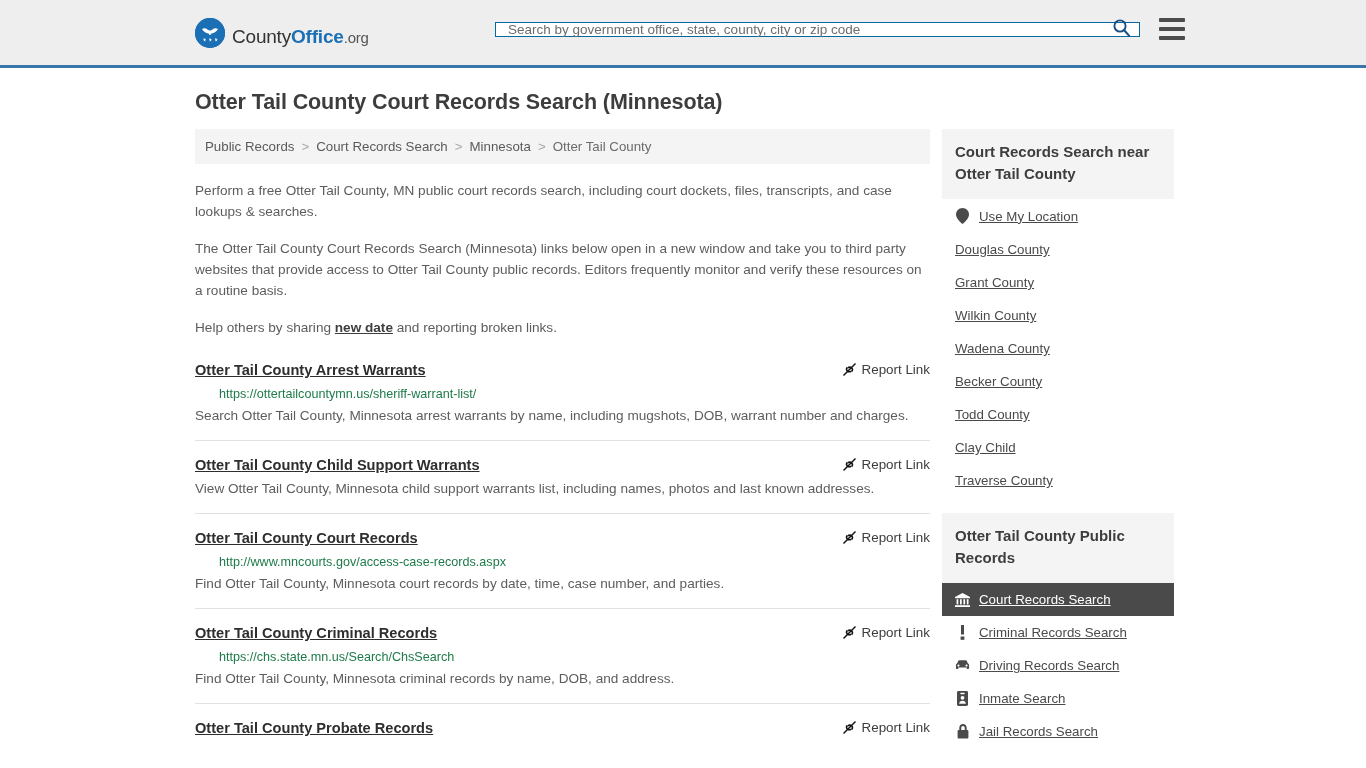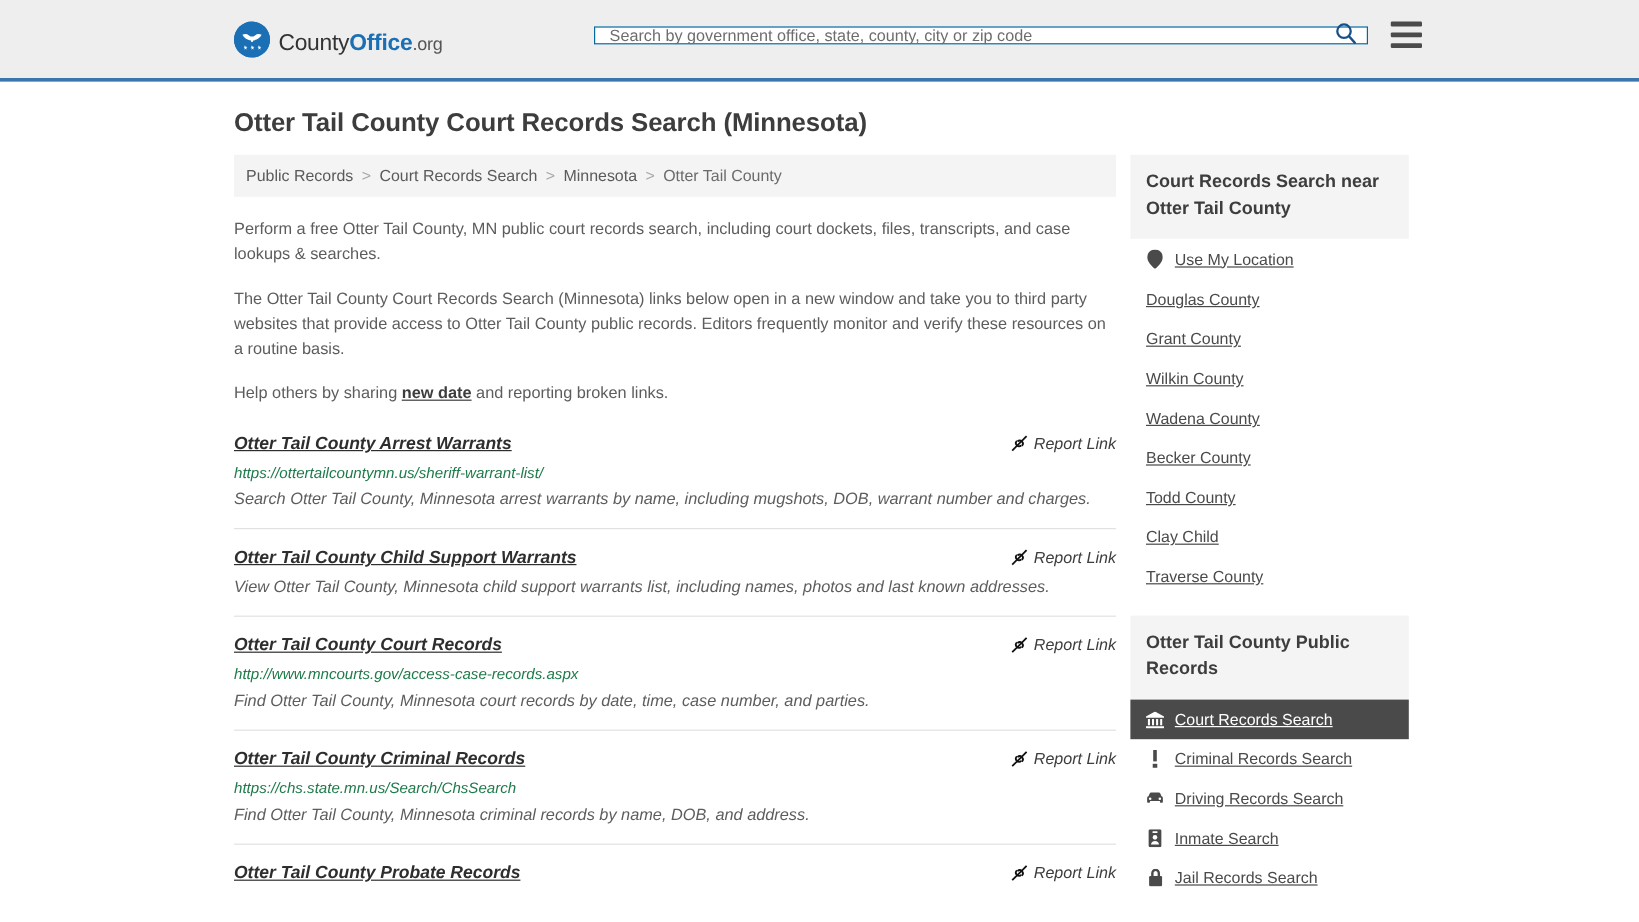--- a/index.html
+++ b/index.html
@@ -146,21 +146,20 @@
     font-weight: bold;
     text-decoration: underline;
   }
 
   
   .results { margin-top: 22px; }
   .result {
     border-bottom: 1px solid #e2e2e2;
     padding: 0 0 14px 0;
     margin-bottom: 14px;
-    font-style: italic;
   }
   .result:last-child { border-bottom: none; }
   .result-head {
     display: flex;
     justify-content: space-between;
     align-items: flex-start;
   }
   .result-title {
     font-size: 14.6px;
     font-weight: bold;
@@ -179,20 +178,21 @@
     padding-top: 1px;
   }
   .report-link .ico { display: flex; align-items: center; }
   .result-url {
     display: block;
     font-size: 12.6px;
     color: #1d7a49;
     margin-top: 6px;
     text-decoration: none;
     line-height: 16px;
+    margin-left: 24px;
   }
   .result-desc {
     font-size: 13.6px;
     line-height: 21px;
     color: #5d5d5d;
     margin-top: 3px;
   }
 
   
   .card { margin-bottom: 16px; }

